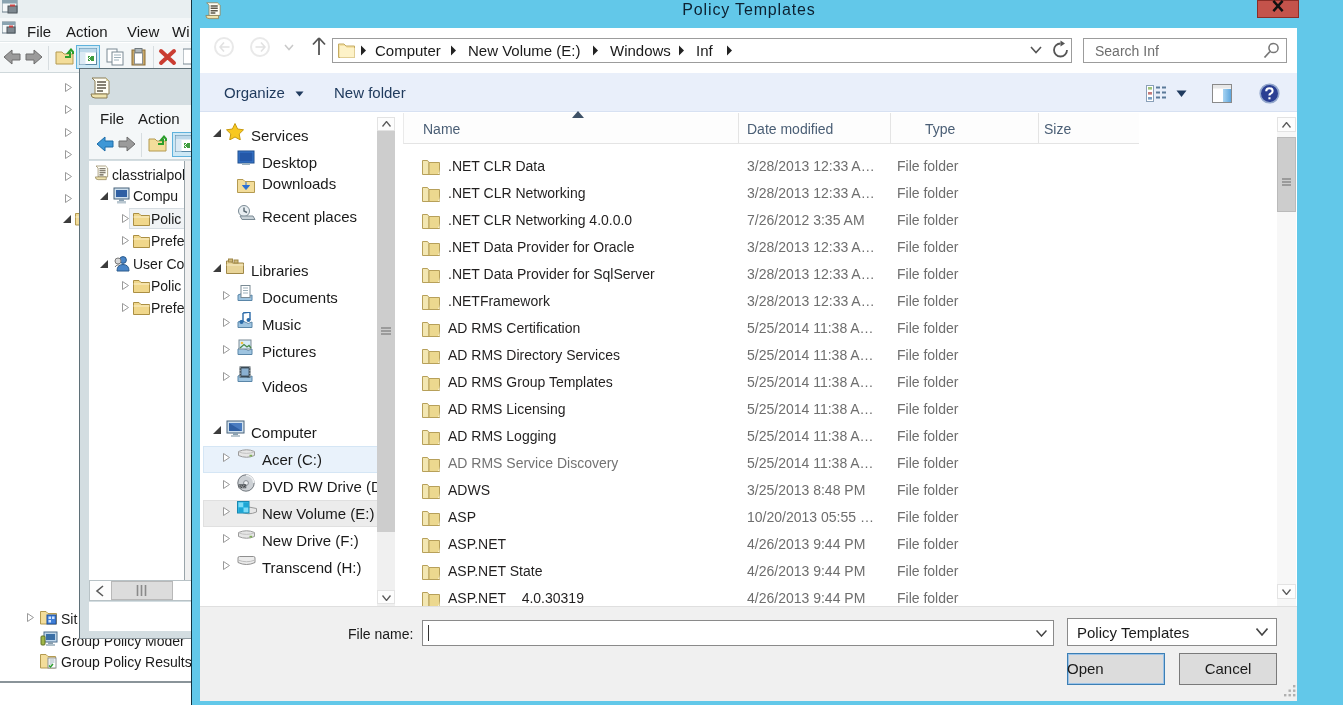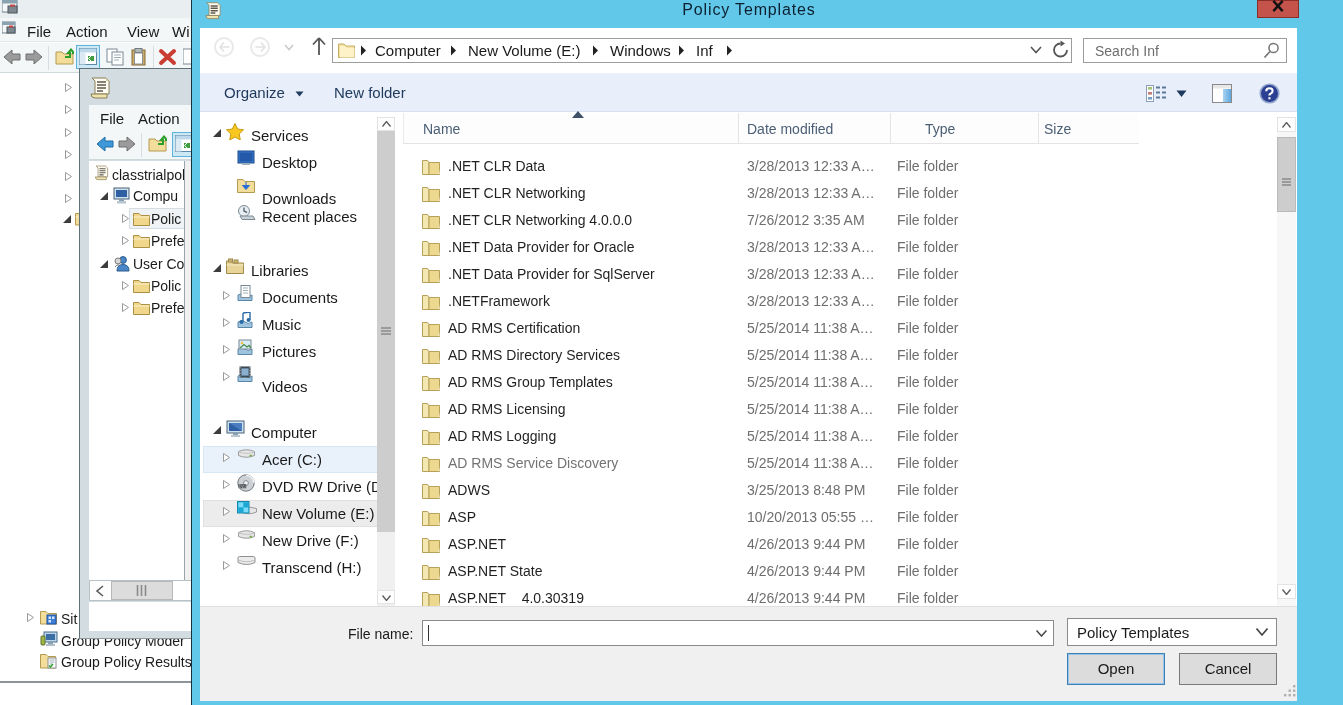--- a/index.html
+++ b/index.html
@@ -367,21 +367,21 @@
 <svg class="abs" style="left:37px;top:122px" width="18" height="16" viewBox="0 0 18 16">
         <rect x="1" y="1" width="16" height="12" fill="#3a7bd0" stroke="#1d4c8c"></rect>
         <rect x="2.5" y="2.5" width="13" height="9" fill="#2458a8"></rect>
         <rect x="5" y="13" width="8" height="2" fill="#9ab0c0"></rect>
       </svg>
 <div class="abs t15" style="left:62px;top:126px">Desktop</div>
 <svg class="abs" style="left:37px;top:149px" width="18" height="16" viewBox="0 0 18 16">
         <path d="M0.5 2.5 L6 2.5 L8 4.5 L17.5 4.5 L17.5 15.5 L0.5 15.5 Z" fill="#f3dd9a" stroke="#b49a50"></path>
         <path d="M9 5 L9 10 M9 12.5 L5.5 8.5 L12.5 8.5 Z" fill="#2a6fd4" stroke="#2a6fd4"></path>
       </svg>
-<div class="abs t15" style="left:62px;top:162px">Downloads</div>
+<div class="abs t15" style="left:62px;top:147px">Downloads</div>
 <svg class="abs" style="left:37px;top:176px" width="19" height="16" viewBox="0 0 19 16">
         <circle cx="7" cy="7" r="5.5" fill="#e8eef2" stroke="#7a8a94"></circle>
         <path d="M7 3.5 L7 7 L10 8.5" fill="none" stroke="#5a6a74" stroke-width="1.4"></path>
         <path d="M3 12 L16 12 L18 15.5 L5 15.5 Z" fill="#c8d2d8" stroke="#7a8a94"></path>
       </svg>
 <div class="abs t15" style="left:62px;top:180px">Recent places</div>
 <svg class="abs" style="left:12px;top:235px" width="10" height="10" viewBox="0 0 10 10">
         <path d="M9 1 L9 9 L1 9 Z" fill="#3c3c3c"></path>
       </svg>
 <svg class="abs" style="left:26px;top:230px" width="18" height="16" viewBox="0 0 18 16">
@@ -669,21 +669,21 @@
 <div class="abs" style="left:228px;top:597px;width:1px;height:16px;background:#333"></div>
 <svg class="abs" style="left:836px;top:602px" width="11" height="7" viewBox="0 0 11 7">
         <path d="M0.5 0.5 L5.5 6 L10.5 0.5" fill="none" stroke="#444" stroke-width="1.5"></path>
       </svg>
 <div class="abs" style="left:867px;top:590px;width:210px;height:28px;background:#fff;border:1px solid #8a8a8a"></div>
 <div class="abs t15" style="left:877px;top:596px">Policy Templates</div>
 <svg class="abs" style="left:1056px;top:600px" width="12" height="8" viewBox="0 0 12 8">
         <path d="M0.5 0.5 L6 7 L11.5 0.5" fill="none" stroke="#444" stroke-width="1.6"></path>
       </svg>
 <div class="abs" style="left:867px;top:625px;width:98px;height:32px;background:#dcdcdc;border:1px solid #3c7fb4;box-shadow:inset 0 0 0 1px #9cc3e8"></div>
-<div class="abs t15" style="left:867px;top:632px;width:98px;text-align:center">Open</div>
+<div class="abs t15" style="left:867px;top:632px;width:98px;">Open</div>
 <div class="abs" style="left:979px;top:625px;width:98px;height:32px;background:#dcdcdc;border:1px solid #7a7a7a"></div>
 <div class="abs t15" style="left:979px;top:632px;width:98px;text-align:center">Cancel</div>
 <svg class="abs" style="left:1084px;top:657px" width="12" height="12" viewBox="0 0 12 12">
 <g fill="#b0b0b0">
           <rect x="9" y="0" width="2.4" height="2.4"></rect>
           <rect x="9" y="4.5" width="2.4" height="2.4"></rect>
           <rect x="4.5" y="4.5" width="2.4" height="2.4"></rect>
           <rect x="9" y="9" width="2.4" height="2.4"></rect>
           <rect x="4.5" y="9" width="2.4" height="2.4"></rect>
           <rect x="0" y="9" width="2.4" height="2.4"></rect>

